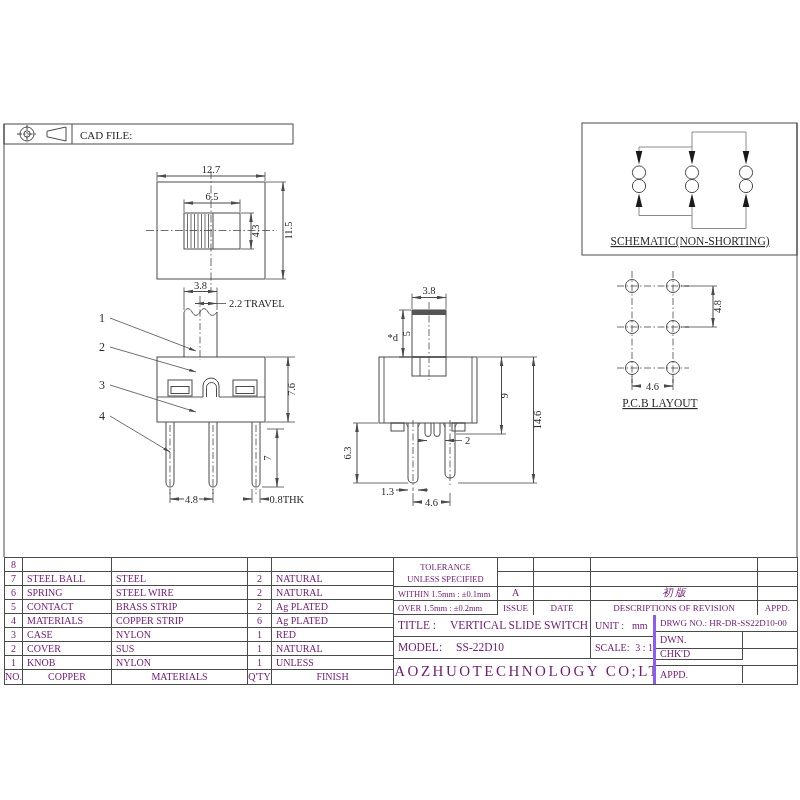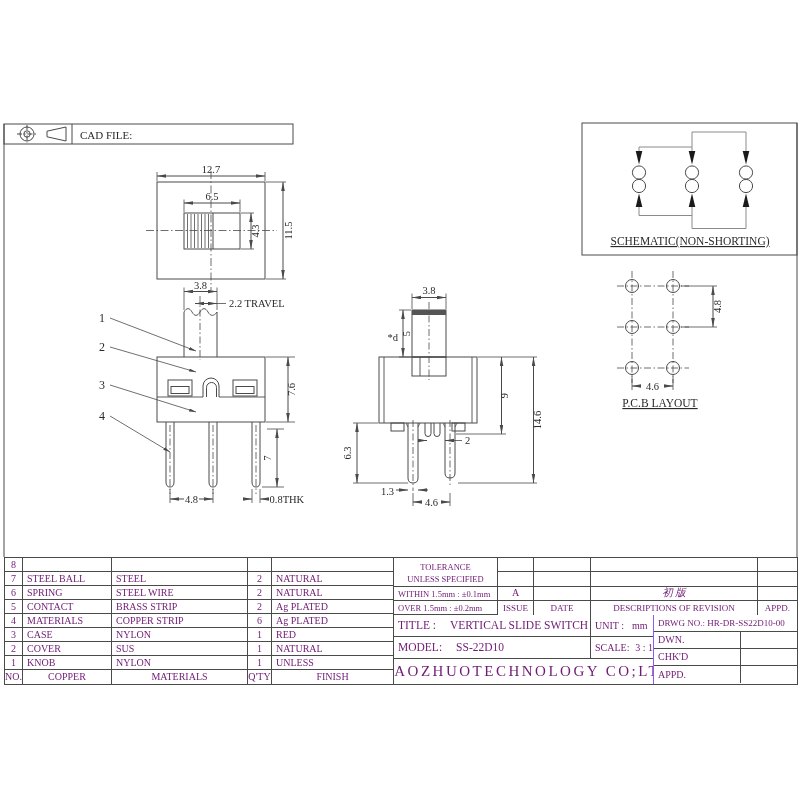--- a/index.html
+++ b/index.html
@@ -20,21 +20,21 @@
   .parts-grid .cell:nth-last-child(-n+5){border-bottom:none;}
   .tol{position:absolute;left:389px;top:0;width:104px;height:57px;border-right:1px solid #4a4a4a;
        border-bottom:1px solid #4a4a4a;font-size:8.5px;}
   .tol .trow{display:flex;align-items:center;justify-content:center;}
   .rev{position:absolute;left:493px;top:0;right:0;height:57px;display:grid;
        grid-template-columns:36px 57px 167px 1fr;grid-auto-rows:14.3px;font-size:9px;}
   .rev .cell:nth-child(4n){border-right:none;}
   .rev .cell:nth-last-child(-n+4){border-bottom:none;}
   .tb{position:absolute;left:389px;top:57px;right:0;bottom:0;}
   .tb-left{position:absolute;left:0;top:0;width:259px;height:100%;}
-  .tb-right{position:absolute;left:259px;top:0;right:0;height:100%;border-left:1px solid #8b5cf6;}
+  .tb-right{position:absolute;left:259px;top:0;right:0;height:100%;border-left:3px solid #8b5cf6;}
   .row1{height:22px;text-align:center;} .row2{height:22px;font-family:Liberation Serif, serif;} .row3{height:25px;}
   .trow-split{display:flex;}
   .lbl-gap{display:inline-block;width:14px;}
   .company{font-size:15px;letter-spacing:2.5px;justify-content:center;border-right:none;border-bottom:none;}
 </style>
 </head>
 <body>
 
 <div id="sheet">
 
@@ -336,21 +336,21 @@
         </div>
       </div>
       <div class="cell company row3">XIAOZHUOTECHNOLOGY  CO;LTD</div>
     </div>
     <div class="tb-right">
       <div class="cell c-left" style="height:17px;border-right:none;font-size:9px;">DRWG NO.: HR-DR-SS22D10-00</div>
       <div class="trow-split" style="height:17px;justify-content:center;">
         <div class="cell c-left" style="width:87px;">DWN.</div>
         <div class="cell" style="flex:1;border-right:none;"></div>
       </div>
-      <div class="trow-split" style="height:17px;">
+      <div class="trow-split" style="height:17px;flex-direction:column;">
         <div class="cell c-left" style="width:87px;">CHK'D</div>
         <div class="cell" style="flex:1;border-right:none;"></div>
       </div>
       <div class="trow-split" style="height:17px;">
         <div class="cell c-left" style="width:87px;border-bottom:none;">APPD.</div>
         <div class="cell" style="flex:1;border-right:none;border-bottom:none;"></div>
       </div>
     </div>
   </div>
 </div>

